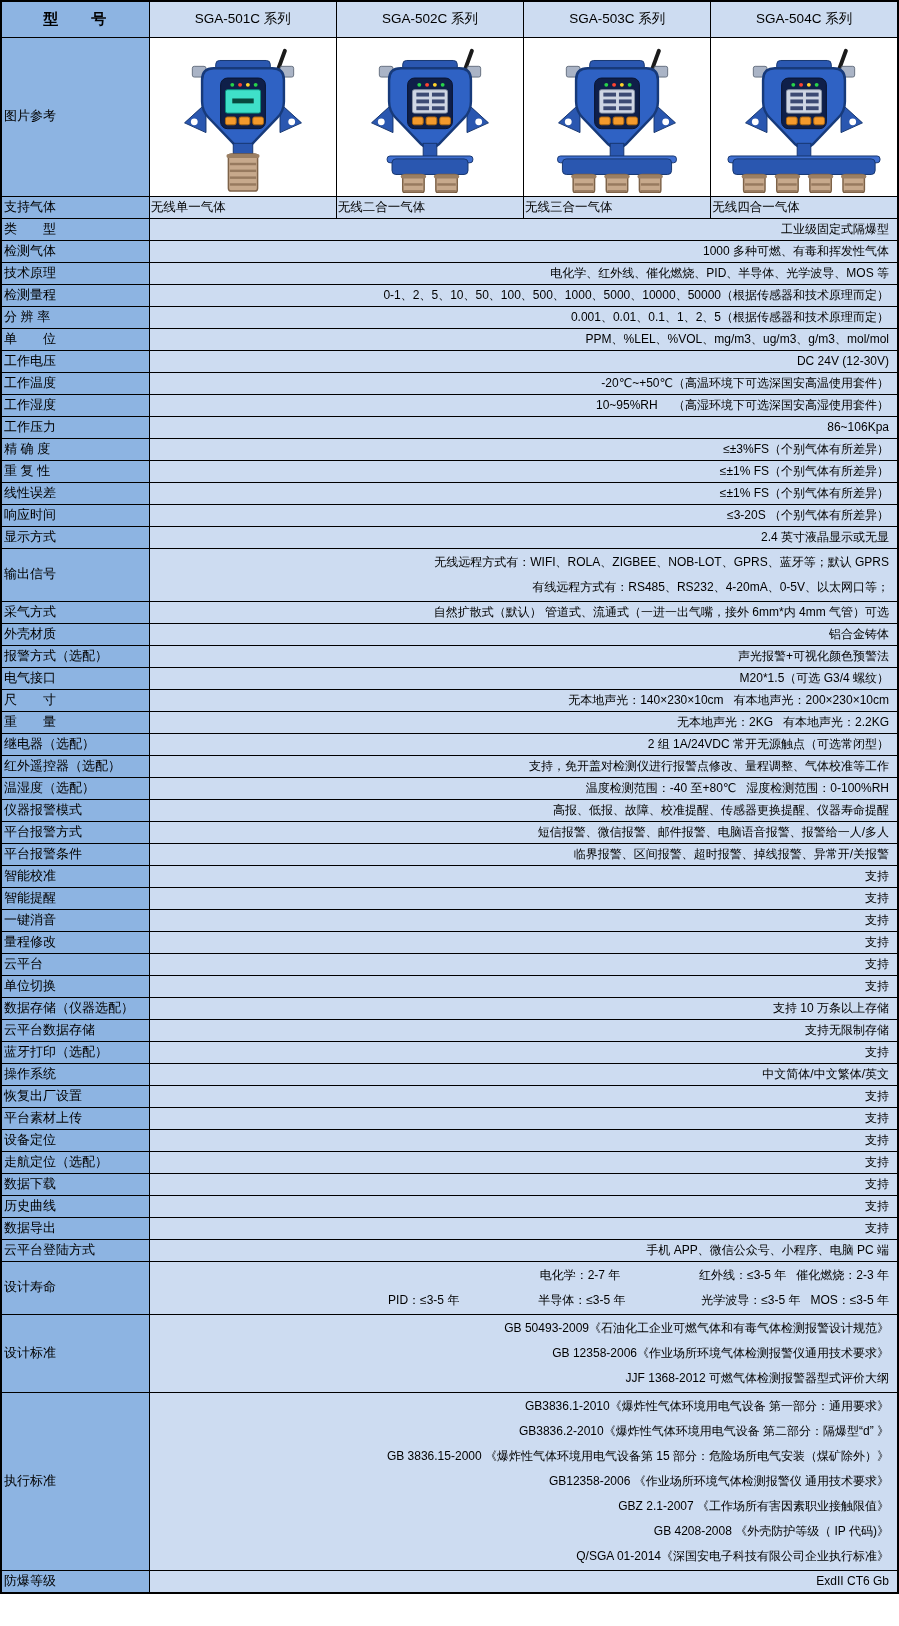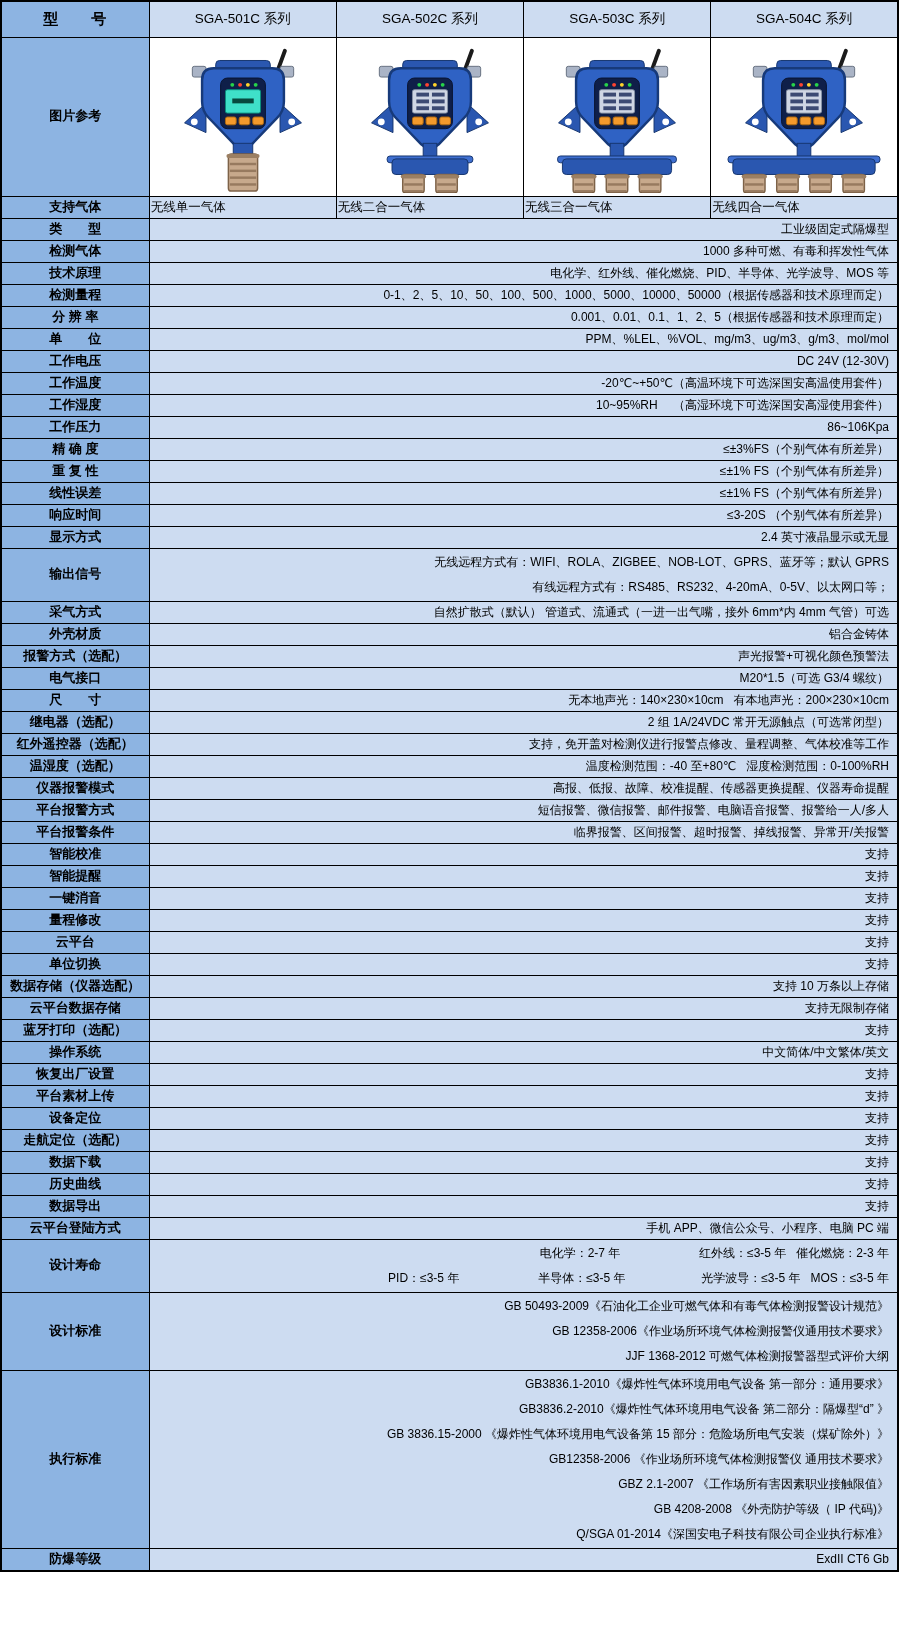--- a/index.html
+++ b/index.html
@@ -4,21 +4,21 @@
 <style>
   html,body{margin:0;padding:0;background:#fff;}
   body{width:899px;font-family:"Liberation Sans","DejaVu Sans",sans-serif;color:#000;}
   table.spec{border-collapse:collapse;width:899px;table-layout:fixed;border:2px solid #000;}
   td,th{border:1.5px solid #000;overflow:hidden;vertical-align:middle;}
   col.c-label{width:148px;}
   col.c-model{width:187px;}
   tr.header-row{height:36px;}
   th.corner{background:#8db4e2;font-size:15px;font-weight:bold;letter-spacing:1px;}
   th.model{background:#cddcf1;font-size:13.5px;font-weight:normal;}
-  td.lbl{background:#8db4e2;text-align:center;font-weight:bold;font-size:13px;padding:0 2px;line-height:1.15;}
+  td.lbl{background:#8db4e2;text-align:left;font-weight:normal;font-size:13px;padding:0 2px;line-height:1.15;}
   td.val{background:#cddcf1;padding:1px 8px;font-size:12px;text-align:right;}
   tr.std{height:20px;}
   tr.gas-row{height:22px;}
   td.gas{background:#cddcf1;font-size:12.5px;text-align:left;}
   tr.img-row td{height:158px;}
   td.img-cell{background:#ffffff;text-align:center;vertical-align:middle;padding:0;}
   .line{line-height:19px;white-space:nowrap;}
   td.multi .line{line-height:23px;padding:1px 0;}
   .seg{display:inline-block;white-space:pre;margin-right:10px;}
   .seg:nth-child(1){min-width:122px;}
@@ -340,20 +340,26 @@
           <div class="line"><span class="seg">M20*1.5（可选 G3/4 螺纹）</span></div>
         </td>
       </tr>
       <tr class="std">
         <td class="lbl">尺　　寸</td>
         <td class="val" colspan="4">
           <div class="line"><span class="seg">无本地声光：140×230×10cm</span><span class="seg">有本地声光：200×230×10cm</span></div>
         </td>
       </tr>
       <tr class="std">
+        <td class="lbl">重　　量</td>
+        <td class="val" colspan="4">
+          <div class="line"><span class="seg">无本地声光：2KG</span><span class="seg">有本地声光：2.2KG</span></div>
+        </td>
+      </tr>
+      <tr class="std">
         <td class="lbl">继电器（选配）</td>
         <td class="val" colspan="4">
           <div class="line"><span class="seg">2 组 1A/24VDC 常开无源触点（可选常闭型）</span></div>
         </td>
       </tr>
       <tr class="std">
         <td class="lbl">红外遥控器（选配）</td>
         <td class="val" colspan="4">
           <div class="line"><span class="seg">支持，免开盖对检测仪进行报警点修改、量程调整、气体校准等工作</span></div>
         </td>

